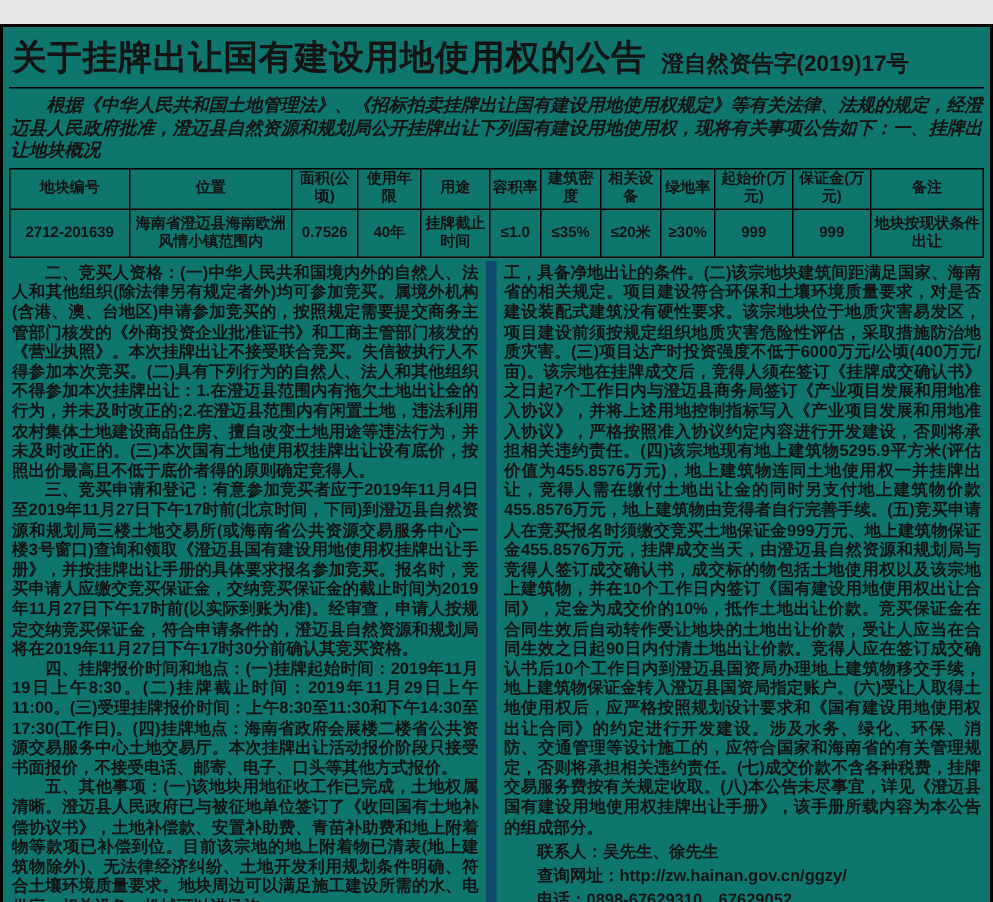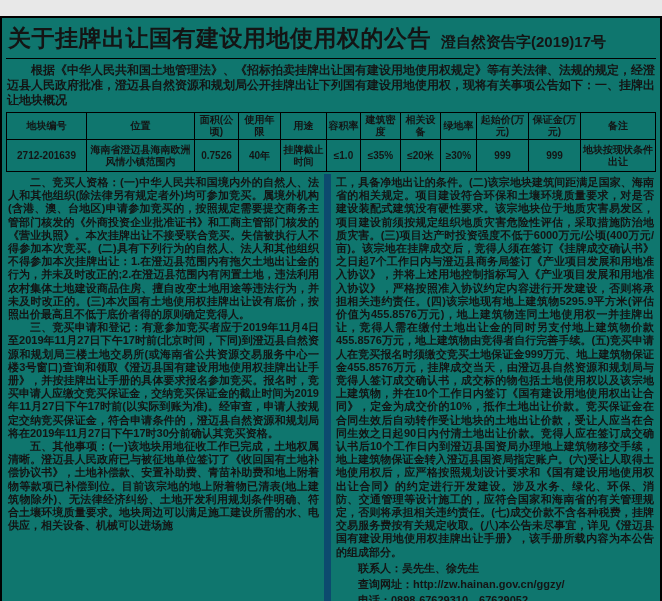--- a/index.html
+++ b/index.html
@@ -32,20 +32,21 @@
     font-size: 15px; font-weight: 700; white-space: nowrap;
     padding-bottom: 2px;
   }
 
   
   .intro {
     flex: 0 0 auto;
     font-size: 12px; font-weight: 600; line-height: 15px;
     text-align: justify; text-indent: 2em;
     padding: 4px 1px 4px 1px;
+    font-style: italic;
   }
 
   
   table.parcel {
     width: 100%; border-collapse: collapse; table-layout: fixed;
     flex: 0 0 auto;
     font-size: 10px; font-weight: 600; border-radius: 12px;
   }
   table.parcel th, table.parcel td {
     border: 1px solid #000;
@@ -134,20 +135,21 @@
         <td>999</td>
         <td>地块按现状条件出让</td>
       </tr>
     </tbody>
   </table>
 
   <div class="columns">
     <div class="col col-left">
       <p class="para">二、竞买人资格：(一)中华人民共和国境内外的自然人、法人和其他组织(除法律另有规定者外)均可参加竞买。属境外机构(含港、澳、台地区)申请参加竞买的，按照规定需要提交商务主管部门核发的《外商投资企业批准证书》和工商主管部门核发的《营业执照》。本次挂牌出让不接受联合竞买。失信被执行人不得参加本次竞买。(二)具有下列行为的自然人、法人和其他组织不得参加本次挂牌出让：1.在澄迈县范围内有拖欠土地出让金的行为，并未及时改正的;2.在澄迈县范围内有闲置土地，违法利用农村集体土地建设商品住房、擅自改变土地用途等违法行为，并未及时改正的。(三)本次国有土地使用权挂牌出让设有底价，按照出价最高且不低于底价者得的原则确定竞得人。</p>
       <p class="para">三、竞买申请和登记：有意参加竞买者应于2019年11月4日至2019年11月27日下午17时前(北京时间，下同)到澄迈县自然资源和规划局三楼土地交易所(或海南省公共资源交易服务中心一楼3号窗口)查询和领取《澄迈县国有建设用地使用权挂牌出让手册》，并按挂牌出让手册的具体要求报名参加竞买。报名时，竞买申请人应缴交竞买保证金，交纳竞买保证金的截止时间为2019年11月27日下午17时前(以实际到账为准)。经审查，申请人按规定交纳竞买保证金，符合申请条件的，澄迈县自然资源和规划局将在2019年11月27日下午17时30分前确认其竞买资格。</p>
+      <p class="para">四、挂牌报价时间和地点：(一)挂牌起始时间：2019年11月19日上午8:30。(二)挂牌截止时间：2019年11月29日上午11:00。(三)受理挂牌报价时间：上午8:30至11:30和下午14:30至17:30(工作日)。(四)挂牌地点：海南省政府会展楼二楼省公共资源交易服务中心土地交易厅。本次挂牌出让活动报价阶段只接受书面报价，不接受电话、邮寄、电子、口头等其他方式报价。</p>
       <p class="para">五、其他事项：(一)该地块用地征收工作已完成，土地权属清晰。澄迈县人民政府已与被征地单位签订了《收回国有土地补偿协议书》，土地补偿款、安置补助费、青苗补助费和地上附着物等款项已补偿到位。目前该宗地的地上附着物已清表(地上建筑物除外)、无法律经济纠纷、土地开发利用规划条件明确、符合土壤环境质量要求。地块周边可以满足施工建设所需的水、电供应，相关设备、机械可以进场施</p>
     </div>
     <div class="col col-right">
       <p class="para-cont">工，具备净地出让的条件。(二)该宗地块建筑间距满足国家、海南省的相关规定。项目建设符合环保和土壤环境质量要求，对是否建设装配式建筑没有硬性要求。该宗地块位于地质灾害易发区，项目建设前须按规定组织地质灾害危险性评估，采取措施防治地质灾害。(三)项目达产时投资强度不低于6000万元/公顷(400万元/亩)。该宗地在挂牌成交后，竞得人须在签订《挂牌成交确认书》之日起7个工作日内与澄迈县商务局签订《产业项目发展和用地准入协议》，并将上述用地控制指标写入《产业项目发展和用地准入协议》，严格按照准入协议约定内容进行开发建设，否则将承担相关违约责任。(四)该宗地现有地上建筑物5295.9平方米(评估价值为455.8576万元)，地上建筑物连同土地使用权一并挂牌出让，竞得人需在缴付土地出让金的同时另支付地上建筑物价款455.8576万元，地上建筑物由竞得者自行完善手续。(五)竞买申请人在竞买报名时须缴交竞买土地保证金999万元、地上建筑物保证金455.8576万元，挂牌成交当天，由澄迈县自然资源和规划局与竞得人签订成交确认书，成交标的物包括土地使用权以及该宗地上建筑物，并在10个工作日内签订《国有建设用地使用权出让合同》，定金为成交价的10%，抵作土地出让价款。竞买保证金在合同生效后自动转作受让地块的土地出让价款，受让人应当在合同生效之日起90日内付清土地出让价款。竞得人应在签订成交确认书后10个工作日内到澄迈县国资局办理地上建筑物移交手续，地上建筑物保证金转入澄迈县国资局指定账户。(六)受让人取得土地使用权后，应严格按照规划设计要求和《国有建设用地使用权出让合同》的约定进行开发建设。涉及水务、绿化、环保、消防、交通管理等设计施工的，应符合国家和海南省的有关管理规定，否则将承担相关违约责任。(七)成交价款不含各种税费，挂牌交易服务费按有关规定收取。(八)本公告未尽事宜，详见《澄迈县国有建设用地使用权挂牌出让手册》，该手册所载内容为本公告的组成部分。</p>
       <p class="contact-line">联系人：吴先生、徐先生</p>
       <p class="contact-line">查询网址：http://zw.hainan.gov.cn/ggzy/</p>
       <p class="contact-line">电话：0898-67629310、67629052</p>
 
     </div>
   </div>

